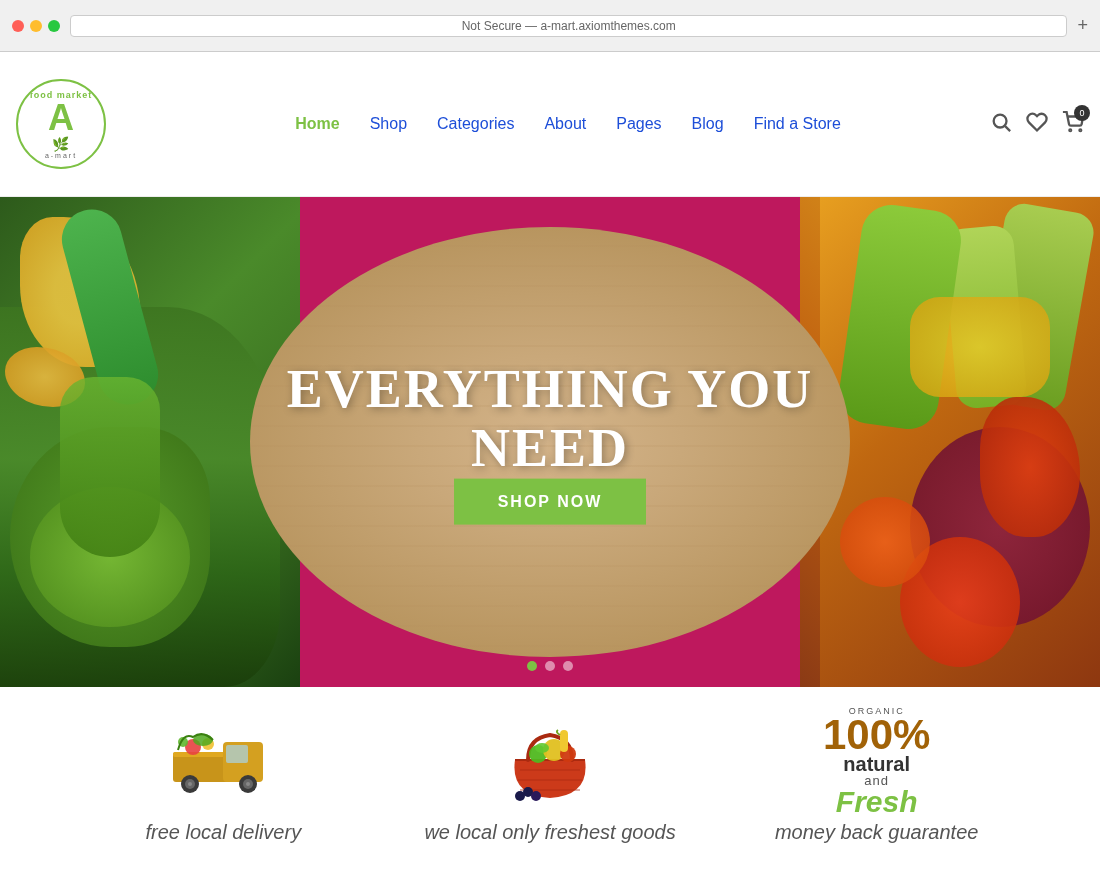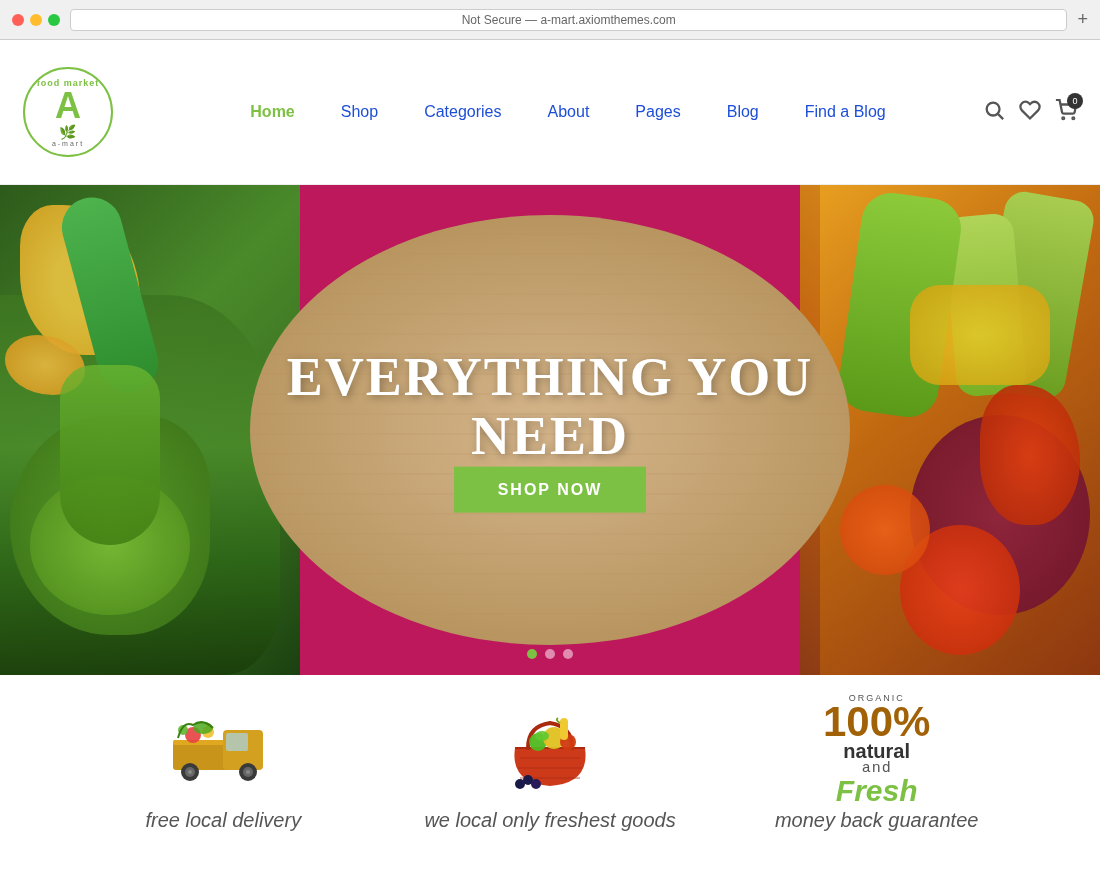--- a/index.html
+++ b/index.html
@@ -13,21 +13,21 @@
 
     
     .browser-chrome {
       width: 1100px;
       background: #f0f0f0;
       border-bottom: 1px solid #ccc;
       padding: 8px 12px;
       display: flex;
       align-items: center;
       gap: 10px;
-      height: 40px;
+      height: 52px;
     }
     .traffic-lights {
       display: flex;
       gap: 6px;
     }
     .traffic-light {
       width: 12px;
       height: 12px;
       border-radius: 50%;
     }
@@ -57,21 +57,21 @@
       width: 1100px;
       height: 851px;
       background: #fff;
       overflow: hidden;
     }
 
     
     .header {
       display: flex;
       align-items: center;
-      padding: 0 23px;
+      padding: 0 16px;
       height: 145px;
       background: #fff;
       border-bottom: 1px solid #eee;
     }
     .logo-area {
       display: flex;
       align-items: center;
       flex-shrink: 0;
       margin-right: 40px;
     }
@@ -113,21 +113,21 @@
       color: #666;
       letter-spacing: 2px;
     }
 
     
     nav {
       flex: 1;
       display: flex;
       align-items: center;
       justify-content: center;
-      gap: 46px;
+      gap: 30px;
     }
     .nav-item {
       font-size: 16px;
       color: #1d4ed8;
       text-decoration: none;
       cursor: pointer;
       font-weight: 400;
     }
     .nav-item.active {
       color: #7dc144;
@@ -309,24 +309,23 @@
       letter-spacing: 2px;
       text-transform: uppercase;
     }
     .natural-word {
       font-size: 20px;
       font-weight: 900;
       color: #333;
       line-height: 1;
     }
     .natural-and {
-      font-size: 15px;
+      font-size: 13px;
       color: #555;
       letter-spacing: 1px;
-      font-family: Liberation Mono, monospace;
     }
     .natural-fresh {
       font-size: 30px;
       font-weight: 900;
       color: #7dc144;
       font-style: italic;
       line-height: 1;
     }
   </style>
 </head>
@@ -357,21 +356,21 @@
       </div>
     </div>
 
     <nav>
       <a class="nav-item active">Home</a>
       <a class="nav-item">Shop</a>
       <a class="nav-item">Categories</a>
       <a class="nav-item">About</a>
       <a class="nav-item">Pages</a>
       <a class="nav-item">Blog</a>
-      <a class="nav-item">Find a Blog</a>
+      <a class="nav-item">Find a Store</a>
     </nav>
 
     <div class="header-icons">
       <button class="icon-btn">
         <svg width="22" height="22" viewBox="0 0 24 24" fill="none" stroke="#555" stroke-width="2.5">
           <circle cx="11" cy="11" r="7"></circle>
           <line x1="16.5" y1="16.5" x2="22" y2="22"></line>
         </svg>
       </button>
       <button class="icon-btn">

